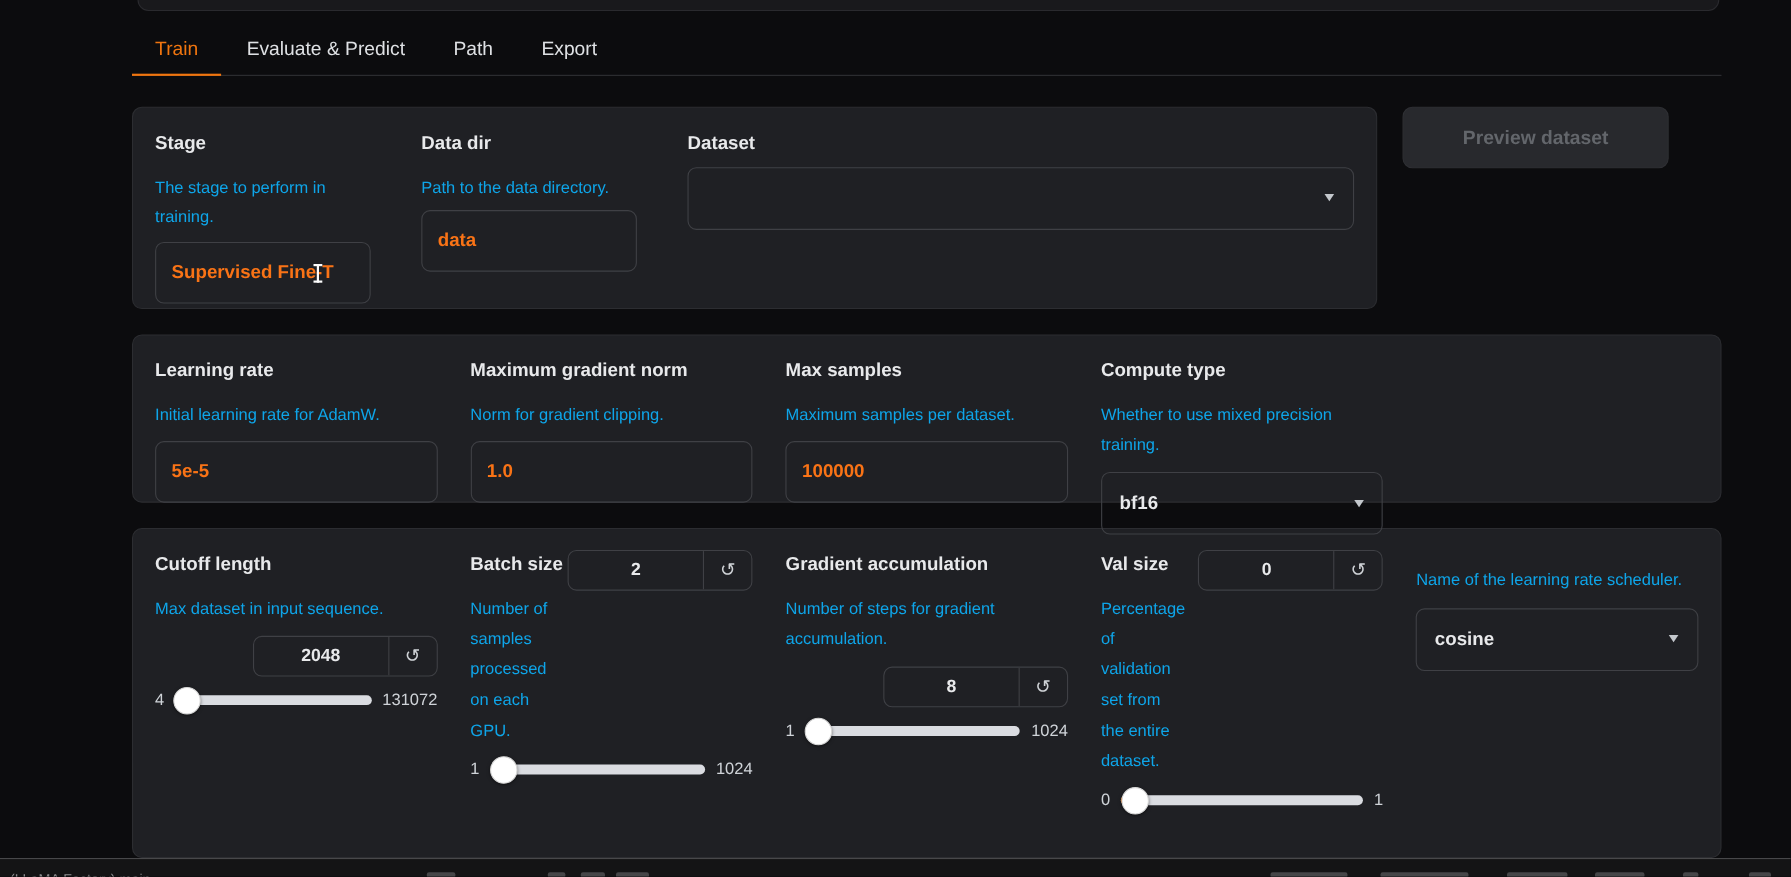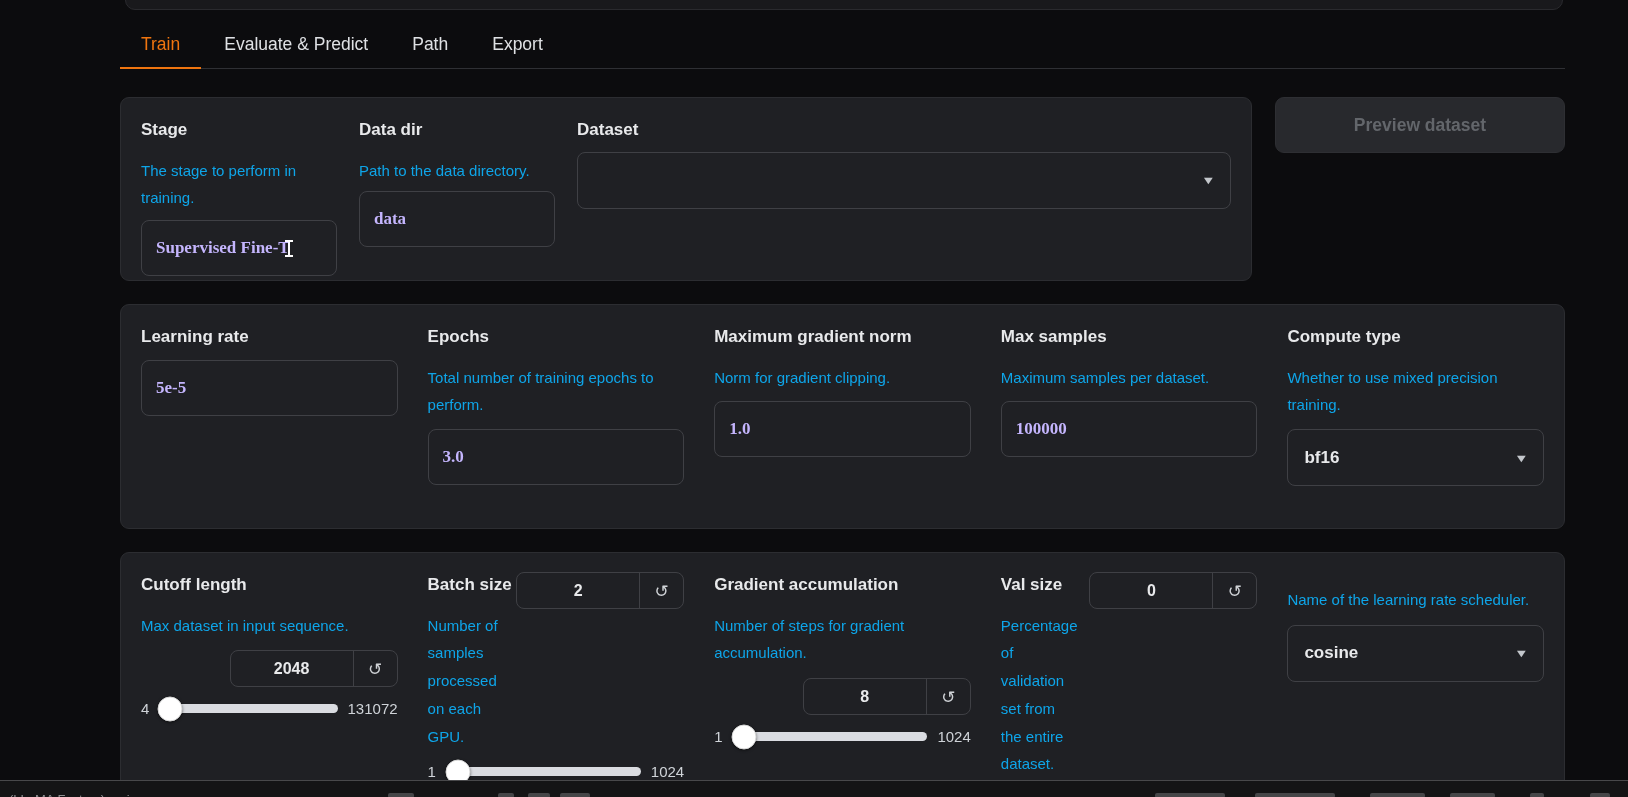--- a/index.html
+++ b/index.html
@@ -31,55 +31,54 @@
   
   .panel {
     background:#1f2024; border:1px solid #2c2d31; border-radius:9px;
     padding:19px 20px;
   }
   .field-label { font-size:17px; font-weight:700; color:#e8e9eb; line-height:1.5; }
   .field-desc  { font-size:15px; color:#0ea5e9; line-height:1.85; margin-top:14px; padding-right:6px; }
   .textbox {
     border:1px solid #3f4045; border-radius:8px; height:56px;
     display:flex; align-items:center; padding:0 14px;
-    font-size:17px; font-weight:600; color:#c4b5fd; background:transparent;
+    font-size:17px; font-weight:600; color:#f97316; background:transparent;
     position:relative;
-    font-family:Liberation Serif, serif;
   }
   .dropdown {
     border:1px solid #3f4045; border-radius:8px; height:57px;
     display:flex; align-items:center; padding:0 16px;
     font-size:17px; font-weight:600; color:#e8e9eb; cursor:pointer;
   }
   .dropdown .dd-value { flex:1; }
   .dd-arrow { font-size:11px; color:#c3c7cc; transform:scaleX(1.35); }
 
   
   .row1 { display:flex; gap:23px; margin-top:28px; align-items:flex-start; }
-  .panel-dataset { width:1132px; height:184px; display:flex; gap:22px; }
+  .panel-dataset { width:1132px; height:184px; display:flex; gap:46px; }
   .col-stage, .col-datadir { width:196px; }
   .col-dataset { flex:1; }
   .col-stage .textbox   { margin-top:8px; }
   .col-datadir .textbox { margin-top:7px; }
   .col-dataset .dropdown{ margin-top:9px; }
   .btn-preview {
-    width:290px; height:56px; border-radius:9px; background:#28292d;
+    width:242px; height:56px; border-radius:9px; background:#28292d;
     border:1px solid #2e2f33; color:#63666b; font-size:17.5px; font-weight:700;
     display:flex; align-items:center; justify-content:center; cursor:default;
   }
   
   .ibeam { position:absolute; left:146px; top:19px; width:2px; height:17px; background:#fdfdfd; }
   .ibeam::before, .ibeam::after {
     content:""; position:absolute; left:-3px; width:8px; height:2px; background:#fdfdfd;
   }
   .ibeam::before { top:0; } .ibeam::after { bottom:0; }
 
   
   .panel-params {
-    margin-top:23px; height:225px;
+    margin-top:23px; height:153px;
     display:grid; grid-template-columns:repeat(5,1fr); column-gap:30px;
   }
   .panel-params .textbox, .panel-params .dropdown { margin-top:10px; }
 
   
   .panel-sliders {
     margin-top:23px; height:300px;
     display:grid; grid-template-columns:repeat(5,1fr); column-gap:30px;
   }
   .sld-head { display:flex; justify-content:space-between; align-items:flex-start; }
@@ -161,29 +160,23 @@
           <span class="dd-arrow">▼</span>
         </div>
       </div>
     </div>
     <button class="btn-preview">Preview dataset</button>
   </div>
 
   <div class="panel panel-params">
     <div>
       <div class="field-label">Learning rate</div>
+      <div class="field-desc">Initial learning rate for AdamW.</div>
       <div class="textbox">
         <span>5e-5</span>
-      </div>
-    </div>
-    <div>
-      <div class="field-label">Epochs</div>
-      <div class="field-desc">Total number of training epochs to perform.</div>
-      <div class="textbox">
-        <span>3.0</span>
       </div>
     </div>
     <div>
       <div class="field-label">Maximum gradient norm</div>
       <div class="field-desc">Norm for gradient clipping.</div>
       <div class="textbox">
         <span>1.0</span>
       </div>
     </div>
     <div>

